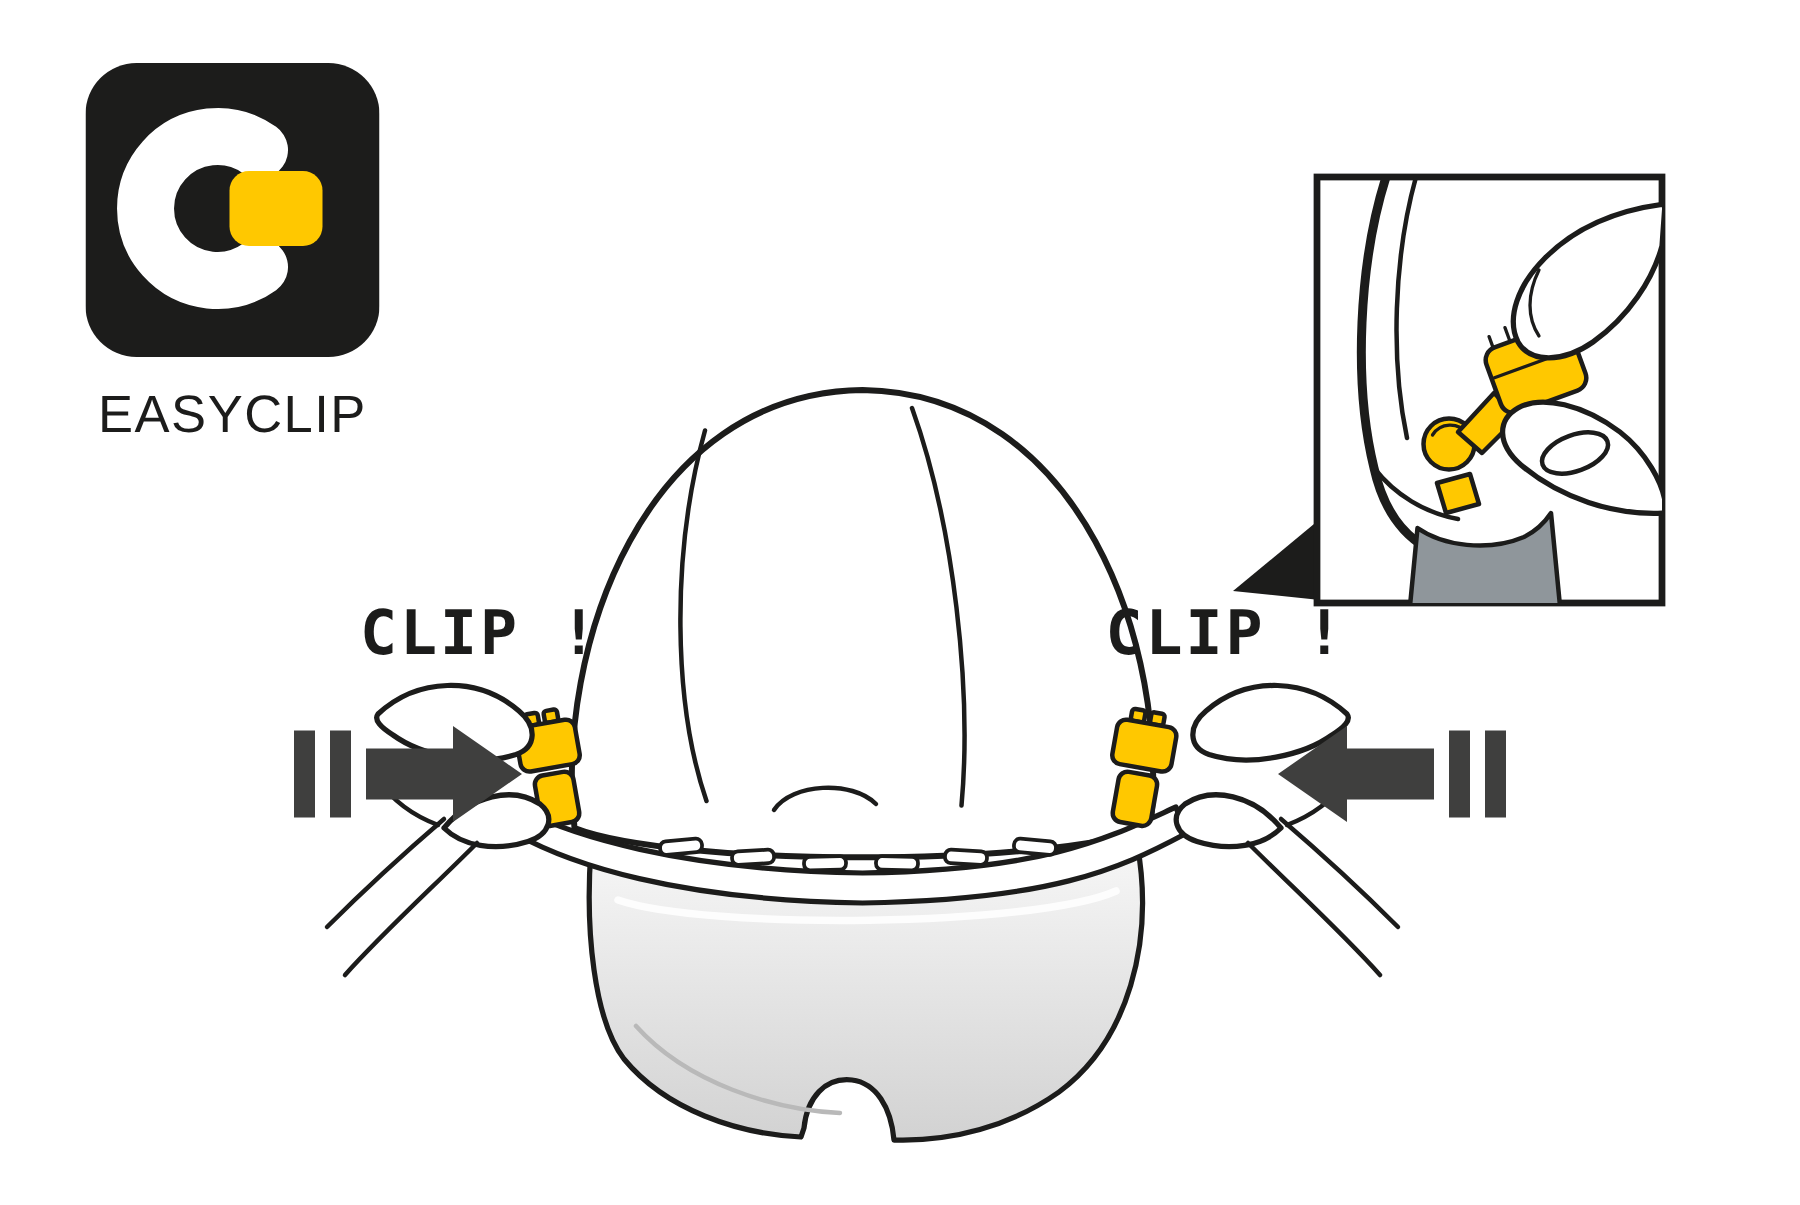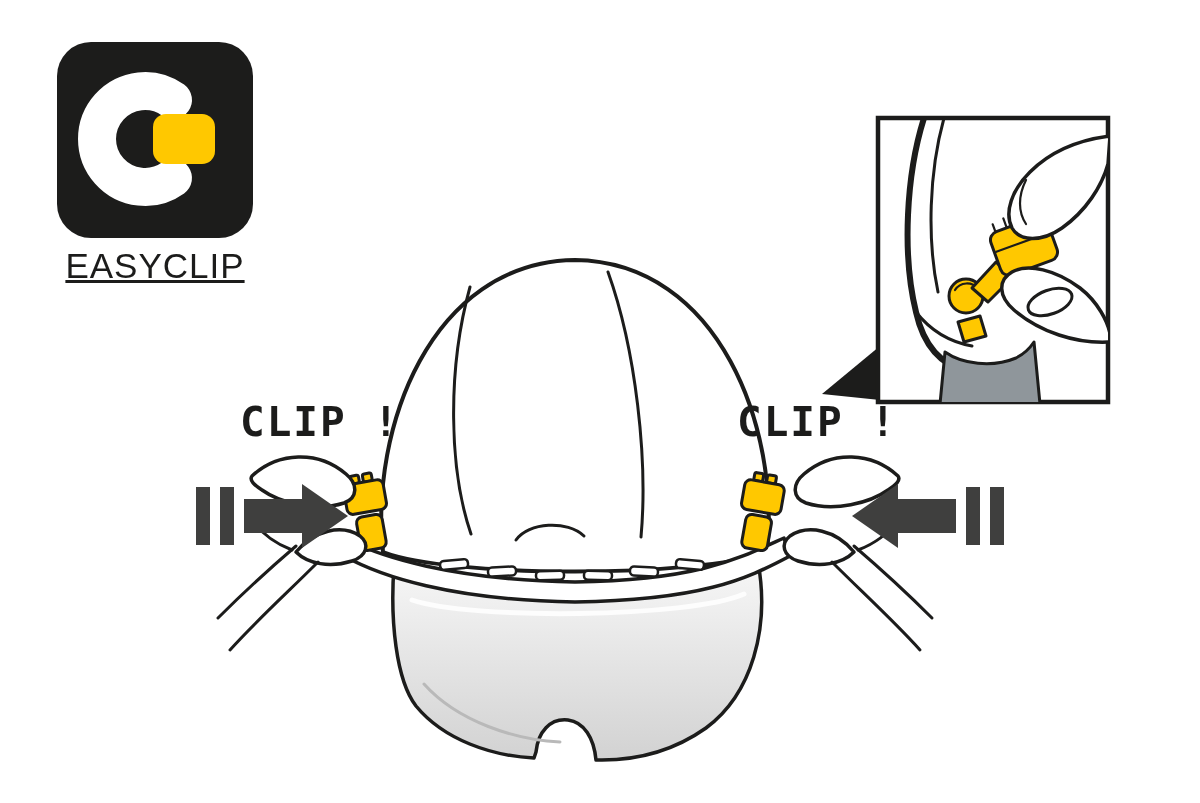--- a/index.html
+++ b/index.html
@@ -8,25 +8,24 @@
     background: var(--background, #fff);
     overflow:hidden;
     font-family:"Liberation Sans", sans-serif;
     position:relative;
   }
   .scene { position:absolute; left:0; top:0; z-index:1; }
 
   
   .logo-block { position:absolute; left:57px; top:42px; width:196px; z-index:3; text-align:center; }
   .logo-label {
-    margin-top:4px;
+    margin-top:14px;
     font: 400 35px "Liberation Sans", sans-serif;
     letter-spacing:1px;
     color: var(--ink, #1c1c1b);
-    text-decoration: underline;
   }
 
   
   .clip-label {
     position:absolute; z-index:3;
     font: 700 41px "DejaVu Sans Mono", monospace;
     letter-spacing:2px;
     color: var(--ink, #1c1c1b);
     white-space:nowrap;
   }

